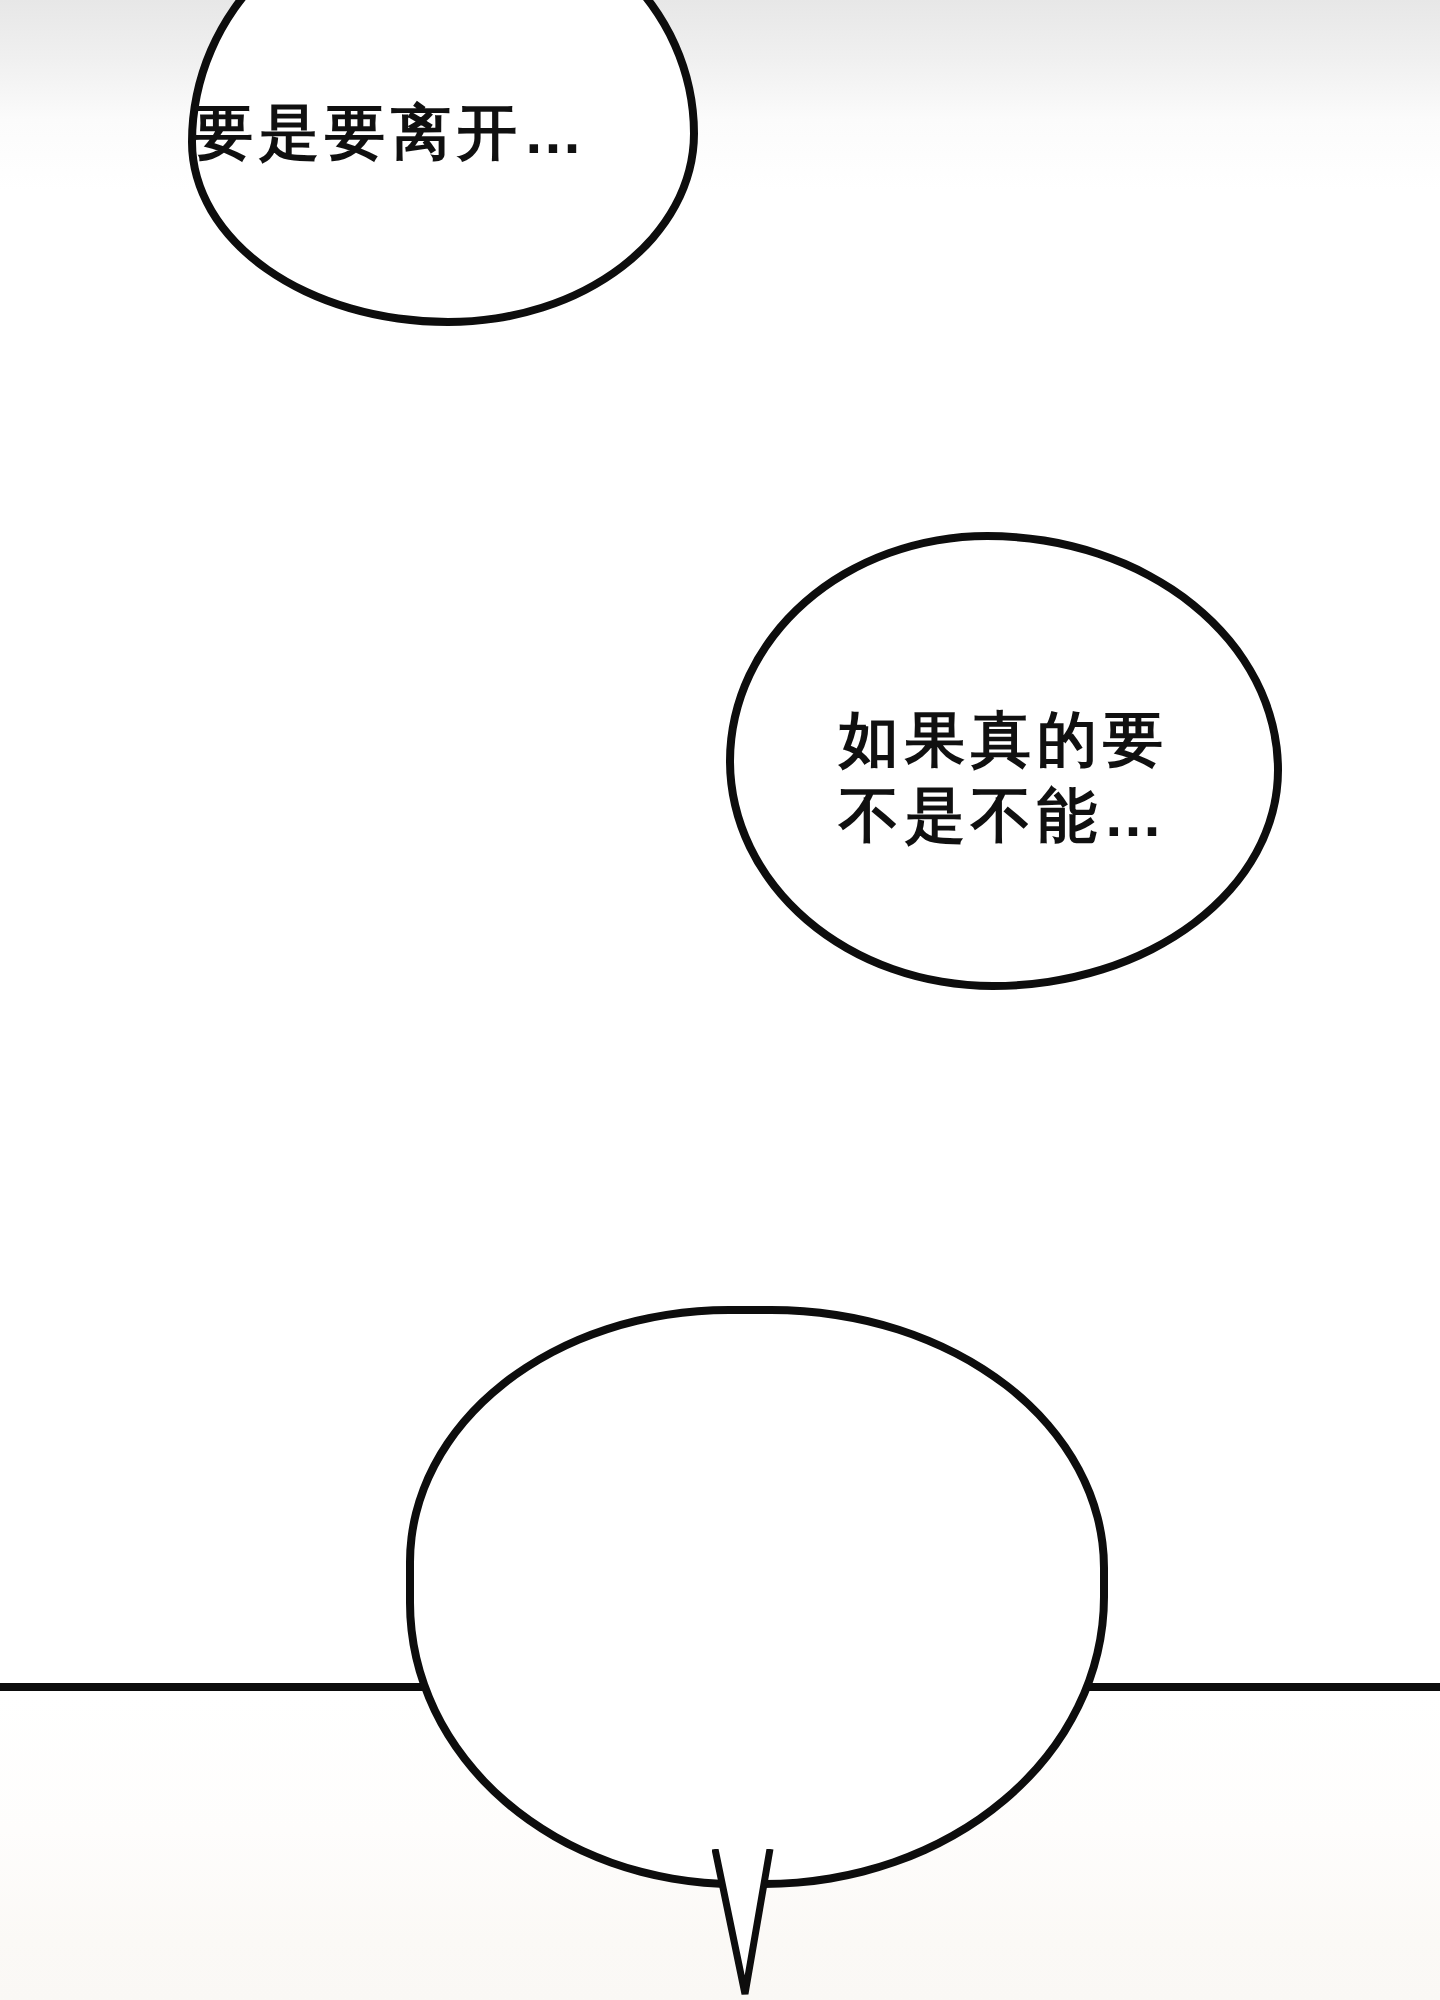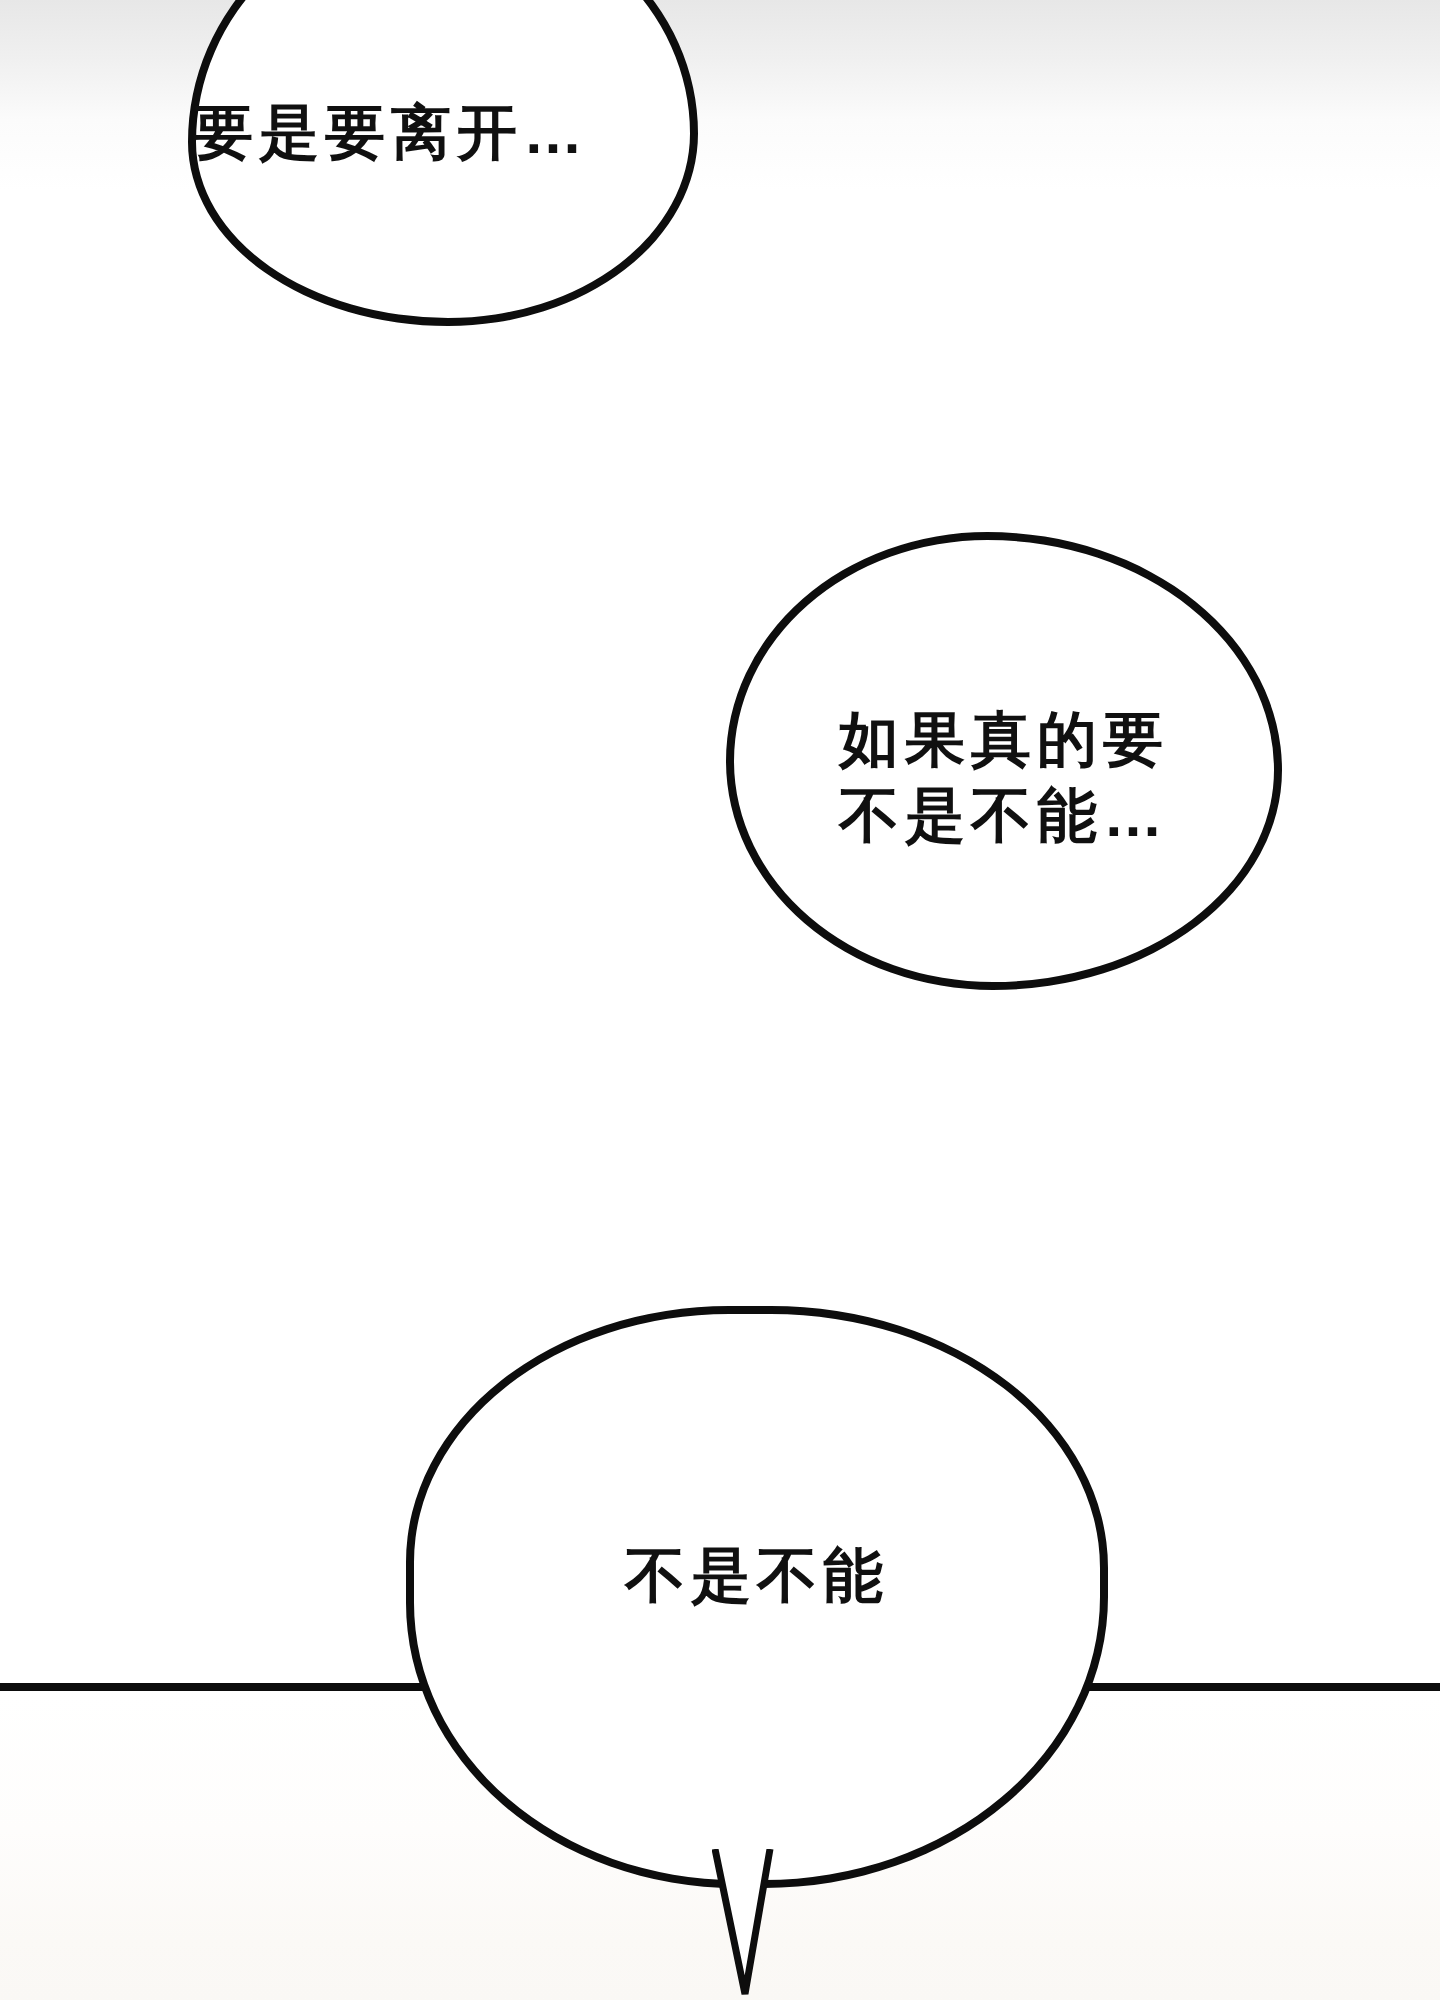--- a/index.html
+++ b/index.html
@@ -127,16 +127,15 @@
   <div class="speech-text text-2">
     <span class="line">如果真的要</span>
     <span class="line">不是不能…</span>
   </div>
 
   <div class="bubble bubble-3"></div>
   <svg class="tail-3" viewBox="0 0 62 150">
     <path d="M3,0 L33,145 L58,0" fill="#ffffff" stroke="#0d0d0d" stroke-width="7" stroke-linejoin="miter" stroke-linecap="butt"></path>
   </svg>
   <div class="speech-text text-3">
-    <span class="line">不是不能</span>
   </div>
 
 </div>
 
 </body></html>

